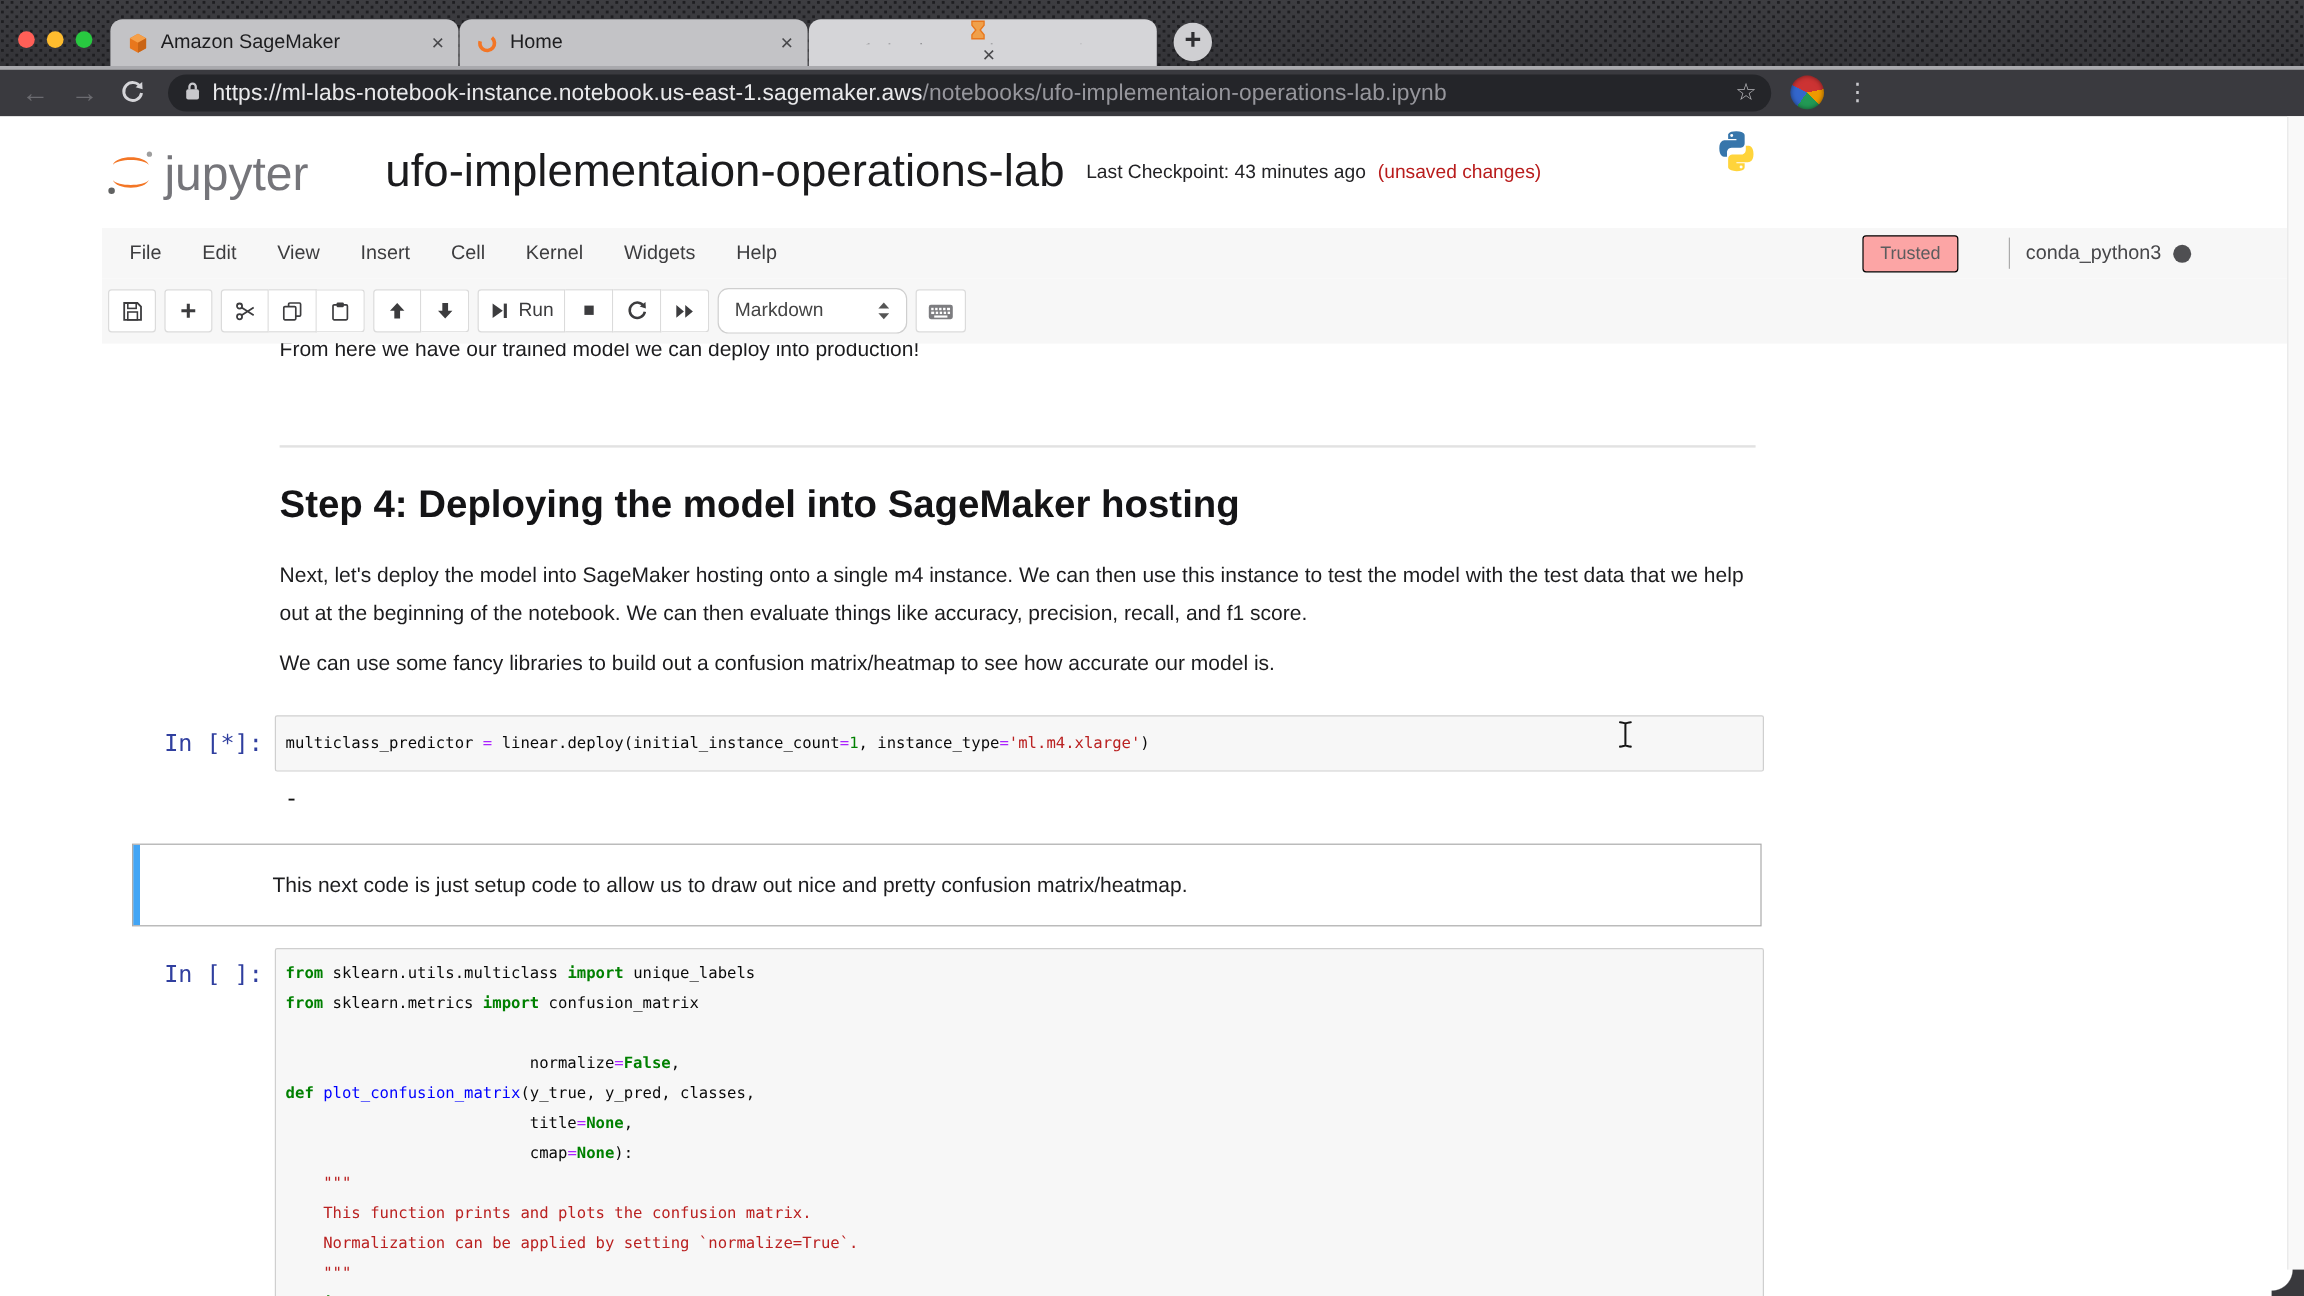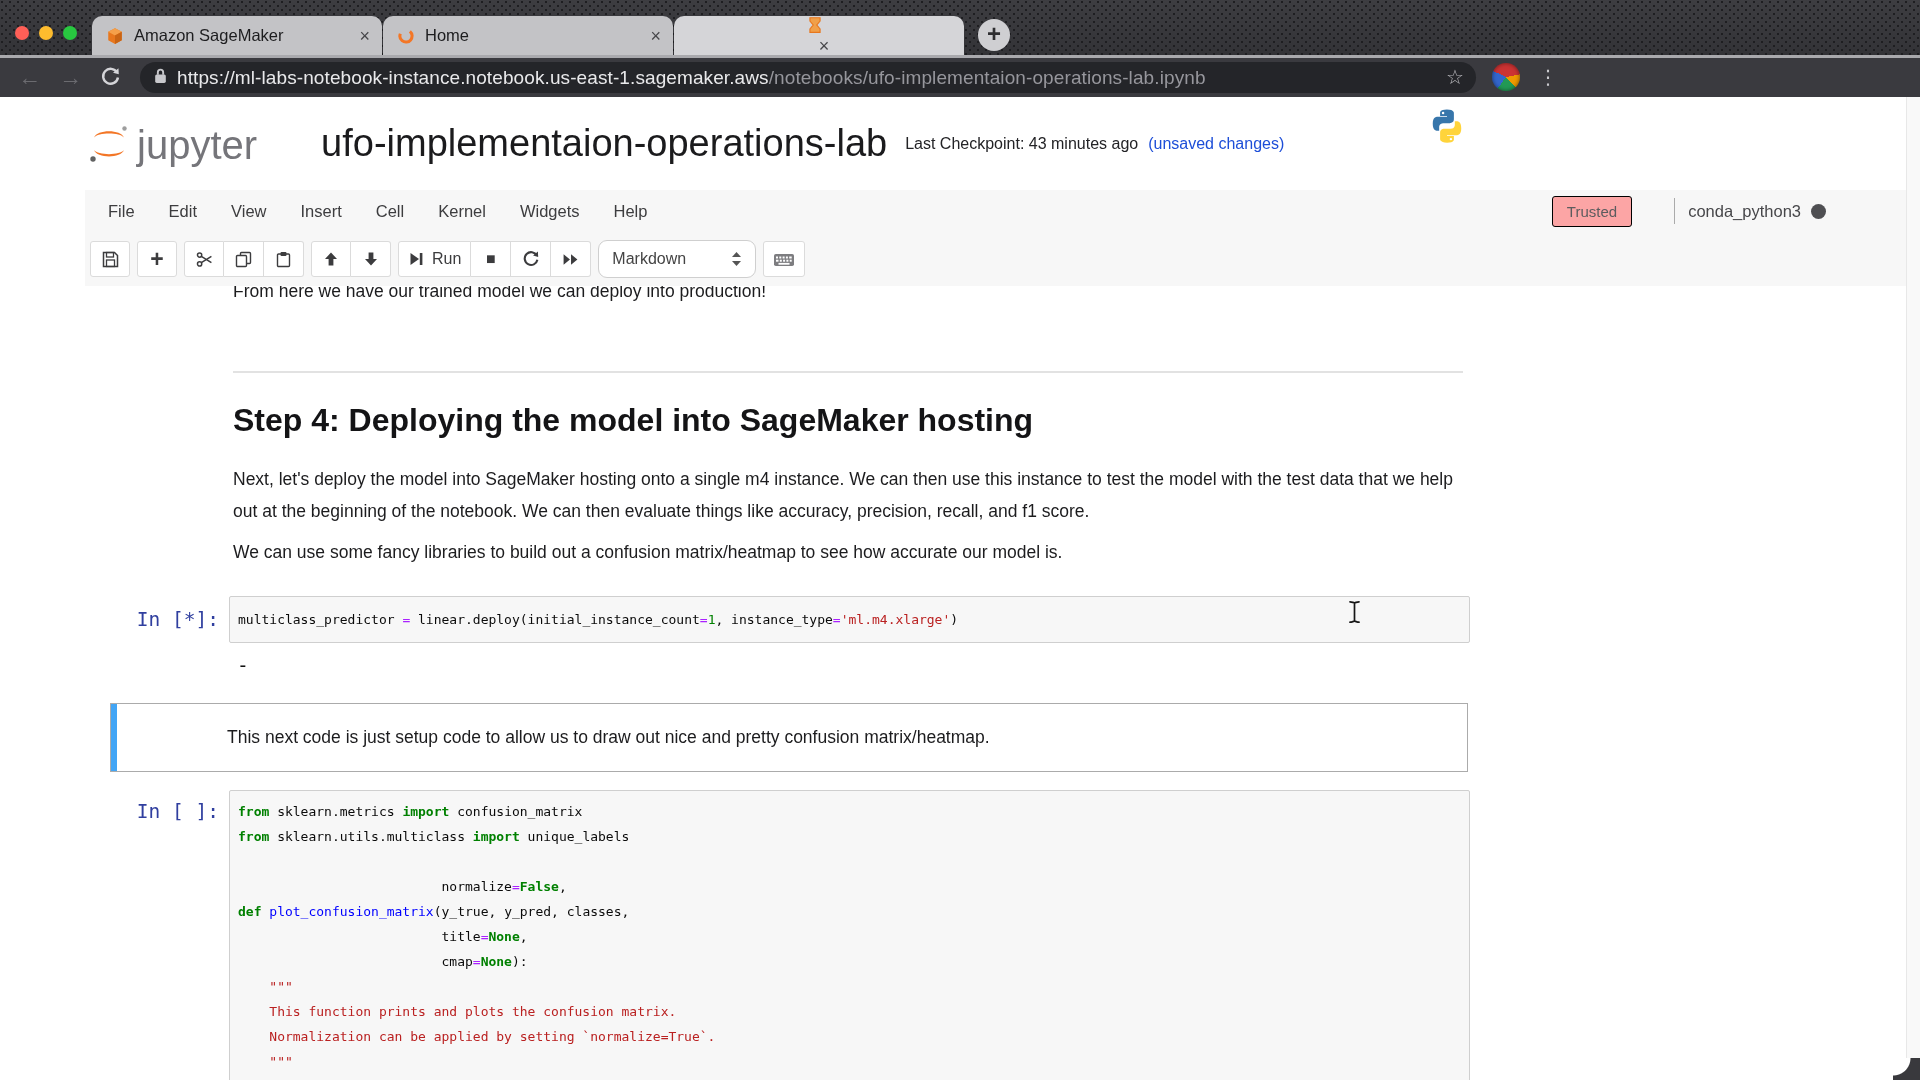--- a/index.html
+++ b/index.html
@@ -45,21 +45,21 @@
     box-shadow:inset 0 0 4px rgba(0,0,0,.5);}
   .dots{position:absolute;left:1538px;top:0;height:39px;line-height:39px;font-size:20px;color:#c9c9cd;}
 
   
   .jheader{position:absolute;left:0;top:97px;width:1920px;height:93px;background:#fff;
     display:flex;align-items:center;}
   .jlogo{margin-left:86px;display:flex;align-items:flex-end;}
   .jlogo-text{font-size:40px;color:#75757a;margin-left:5px;line-height:38px;}
   .nbtitle{font-size:38px;color:#1b1b1d;margin-left:64px;}
   .checkpoint{font-size:16px;color:#232326;margin-left:18px;}
-  .unsaved{font-size:16px;color:#1d4ed8;margin-left:10px;}
+  .unsaved{font-size:16px;color:#b91c1c;margin-left:10px;}
   .pylogo{position:absolute;left:1428px;top:10px;}
 
   
   .jchrome{position:absolute;left:85px;top:190px;width:1821px;}
   .menubar{height:42px;background:#f7f7f7;display:flex;align-items:center;padding-left:6px;}
   .menu-item{padding:0 17px;font-size:16.5px;color:#3d3d3f;}
   .mright{margin-left:auto;display:flex;align-items:center;padding-right:80px;}
   .trusted{border:1px solid #000000;background:#fca5a5;color:#5c5c5e;font-size:15px;
     padding:6px 14px;border-radius:3px;}
   .ksep{width:1px;height:26px;background:#ababab;margin:0 13px 0 42px;}
@@ -345,22 +345,22 @@
     </span>
     <div class="outdash">-</div>
 
     <div class="mdcell">
       <div class="mdtext">This next code is just setup code to allow us to draw out nice and pretty confusion matrix/heatmap.</div>
     </div>
 
     <div class="cellrow c3">
       <div class="prompt">In [ ]:</div>
       <div class="inputarea">
+        <div class="codeline"><span class="tok-kw">from</span><span> sklearn.utils.multiclass </span><span class="tok-kw">import</span><span> unique_labels</span></div>
         <div class="codeline"><span class="tok-kw">from</span><span> sklearn.metrics </span><span class="tok-kw">import</span><span> confusion_matrix</span></div>
-        <div class="codeline"><span class="tok-kw">from</span><span> sklearn.utils.multiclass </span><span class="tok-kw">import</span><span> unique_labels</span></div>
         <div class="codeline"></div>
         <div class="codeline"><span>                          normalize</span><span class="tok-op">=</span><span class="tok-kw">False</span><span>,</span></div>
         <div class="codeline"><span class="tok-kw">def</span><span> </span><span class="tok-def">plot_confusion_matrix</span><span>(y_true, y_pred, classes,</span></div>
         <div class="codeline"><span>                          title</span><span class="tok-op">=</span><span class="tok-kw">None</span><span>,</span></div>
         <div class="codeline"><span>                          cmap</span><span class="tok-op">=</span><span class="tok-kw">None</span><span>):</span></div>
         <div class="codeline"><span class="tok-str">    """</span></div>
         <div class="codeline"><span class="tok-str">    This function prints and plots the confusion matrix.</span></div>
         <div class="codeline"><span class="tok-str">    Normalization can be applied by setting `normalize=True`.</span></div>
         <div class="codeline"><span class="tok-str">    """</span></div>
         <div class="codeline"><span>    </span><span class="tok-kw">if</span><span> </span><span class="tok-kw">not</span><span> title:</span></div>

